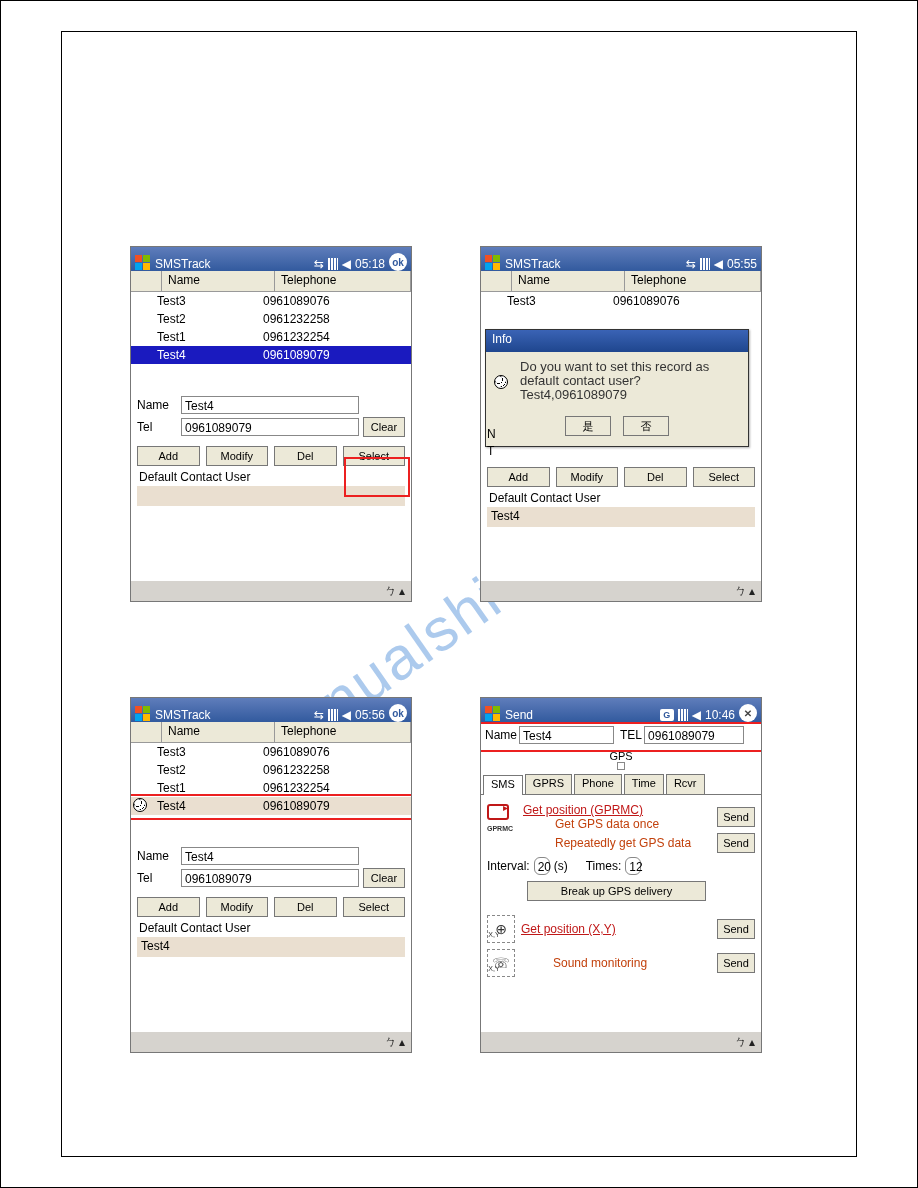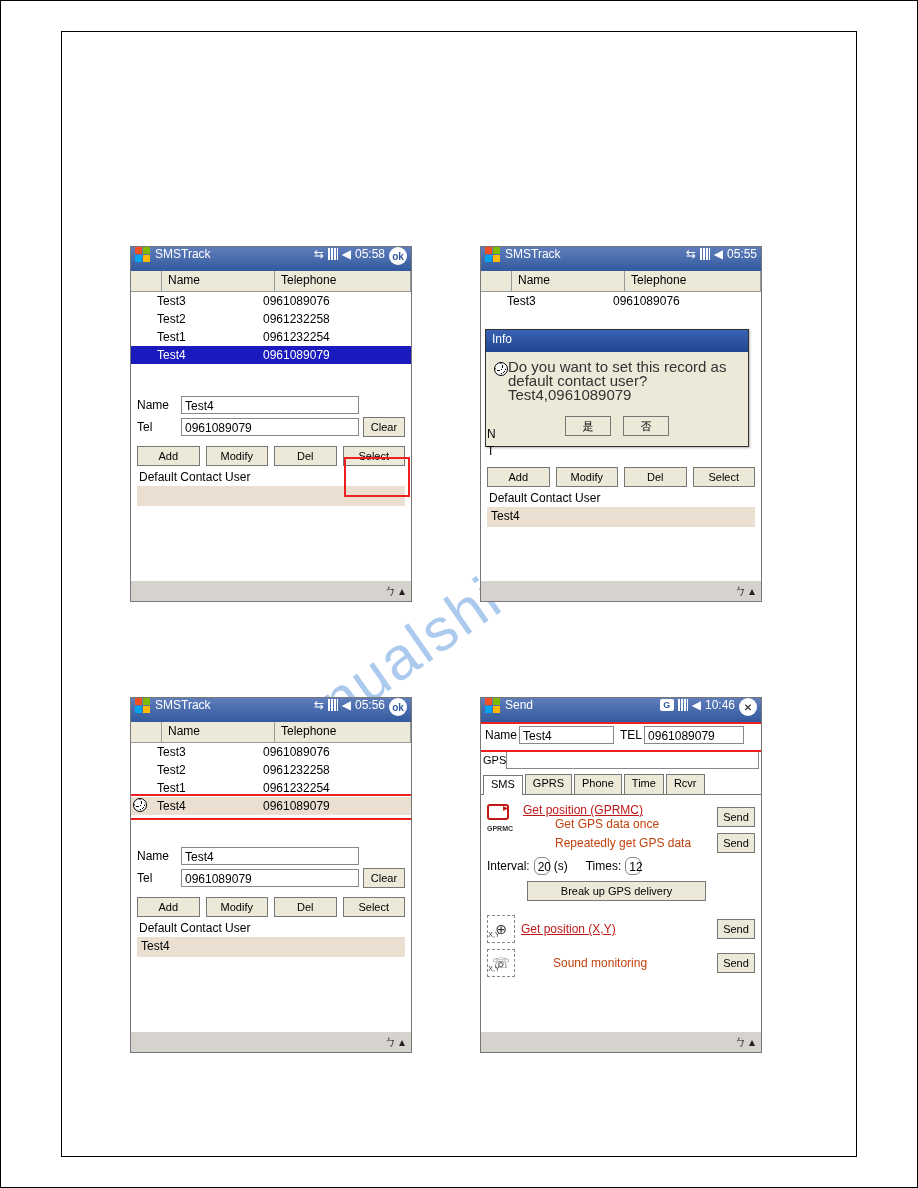--- a/index.html
+++ b/index.html
@@ -47,21 +47,21 @@
     background: #d6d3ce;
     border: 1px solid #777;
     display: flex;
     flex-direction: column;
   }
   .titlebar {
     height: 24px;
     background: linear-gradient(#5f7dbb, #325a9e);
     color: #fff;
     display: flex;
-    align-items: flex-start;
+    align-items: flex-end;
     padding: 0 4px;
     gap: 4px;
     font-size: 12px;
   }
   .winflag {
     width: 16px; height: 16px;
     display: grid;
     grid-template-columns: 7px 7px;
     grid-template-rows: 7px 7px;
     gap: 1px;
@@ -142,32 +142,32 @@
   
   .dialog {
     position:absolute; left:4px; top:58px; right:12px;
     background:#ece9d8; border:1px solid #333;
     box-shadow:1px 1px 2px rgba(0,0,0,0.3);
   }
   .dlg-title {
     height:18px; background:linear-gradient(#3a63b5,#1f468e);
     color:#fff; font-size:12px; padding:2px 6px;
   }
-  .dlg-body { padding:8px; font-size:15px; display:flex; gap:0; }
+  .dlg-body { padding:8px; font-size:13px; display:flex; gap:12px;align-items:center; }
   .dlg-body .ball { margin-top:2px; }
   .dlg-text { flex:1; line-height:14px; color:#333; }
   .dlg-btns { display:flex; justify-content:center; gap:12px; padding:6px 0 10px; }
   .dlg-btns .btn { width:46px; }
 
   
   .s4-toprow { display:flex; align-items:center; height:22px; padding:2px;}
   .s4-toprow label { font-size:12px; padding:0 2px; }
   .s4-toprow .inp { width:95px; flex:none; }
   .s4-toprow .inp.tel { width:100px; }
-  .gpsrow { display:flex; align-items:center; height:20px; padding:2px; }
+  .gpsrow { display:flex; align-items:center; height:20px; padding:2px;flex-direction:column; }
   .gpsrow .inp { flex:1; }
   .tabs { display:flex; height:20px; border-bottom:1px solid #777; font-size:11px; padding:2px 2px 0; gap:0;}
   .tab { padding:2px 7px; border:1px solid #777; border-bottom:none; background:#ece9d8; margin-right:2px; }
   .tab.active { background:#fff; position:relative; top:1px; }
   .tabbody { padding:6px; font-size:12px; background:#fff; flex:1;}
   .cmd-row { display:flex; align-items:center; margin:2px 0; gap:6px; }
   .cmd-row .txt { flex:1; }
   .cmd-row .send { width:38px; }
   .link-red { color:#c01818; text-decoration:underline; }
   .txt-green { color:#c2410c;margin-left:32px; }
@@ -213,21 +213,21 @@
               <span></span>
               <span></span>
               <span></span>
             </div>
         <span>SMSTrack</span>
         <span class="spacer"></span>
         <span class="status-icons">
           <span>⇆</span>
           <span class="sig"></span>
           <span class="speaker">◀</span>
-          <span>05:58</span>
+          <span>05:18</span>
         </span>
         <div class="okbtn">ok</div>
       </div>
       <div class="content">
         <div class="tbl-head">
           <div class="col-icon"></div>
           <div class="col-name">Name</div>
           <div class="col-tel">Telephone</div>
         </div>
         <div class="tbl-row">

